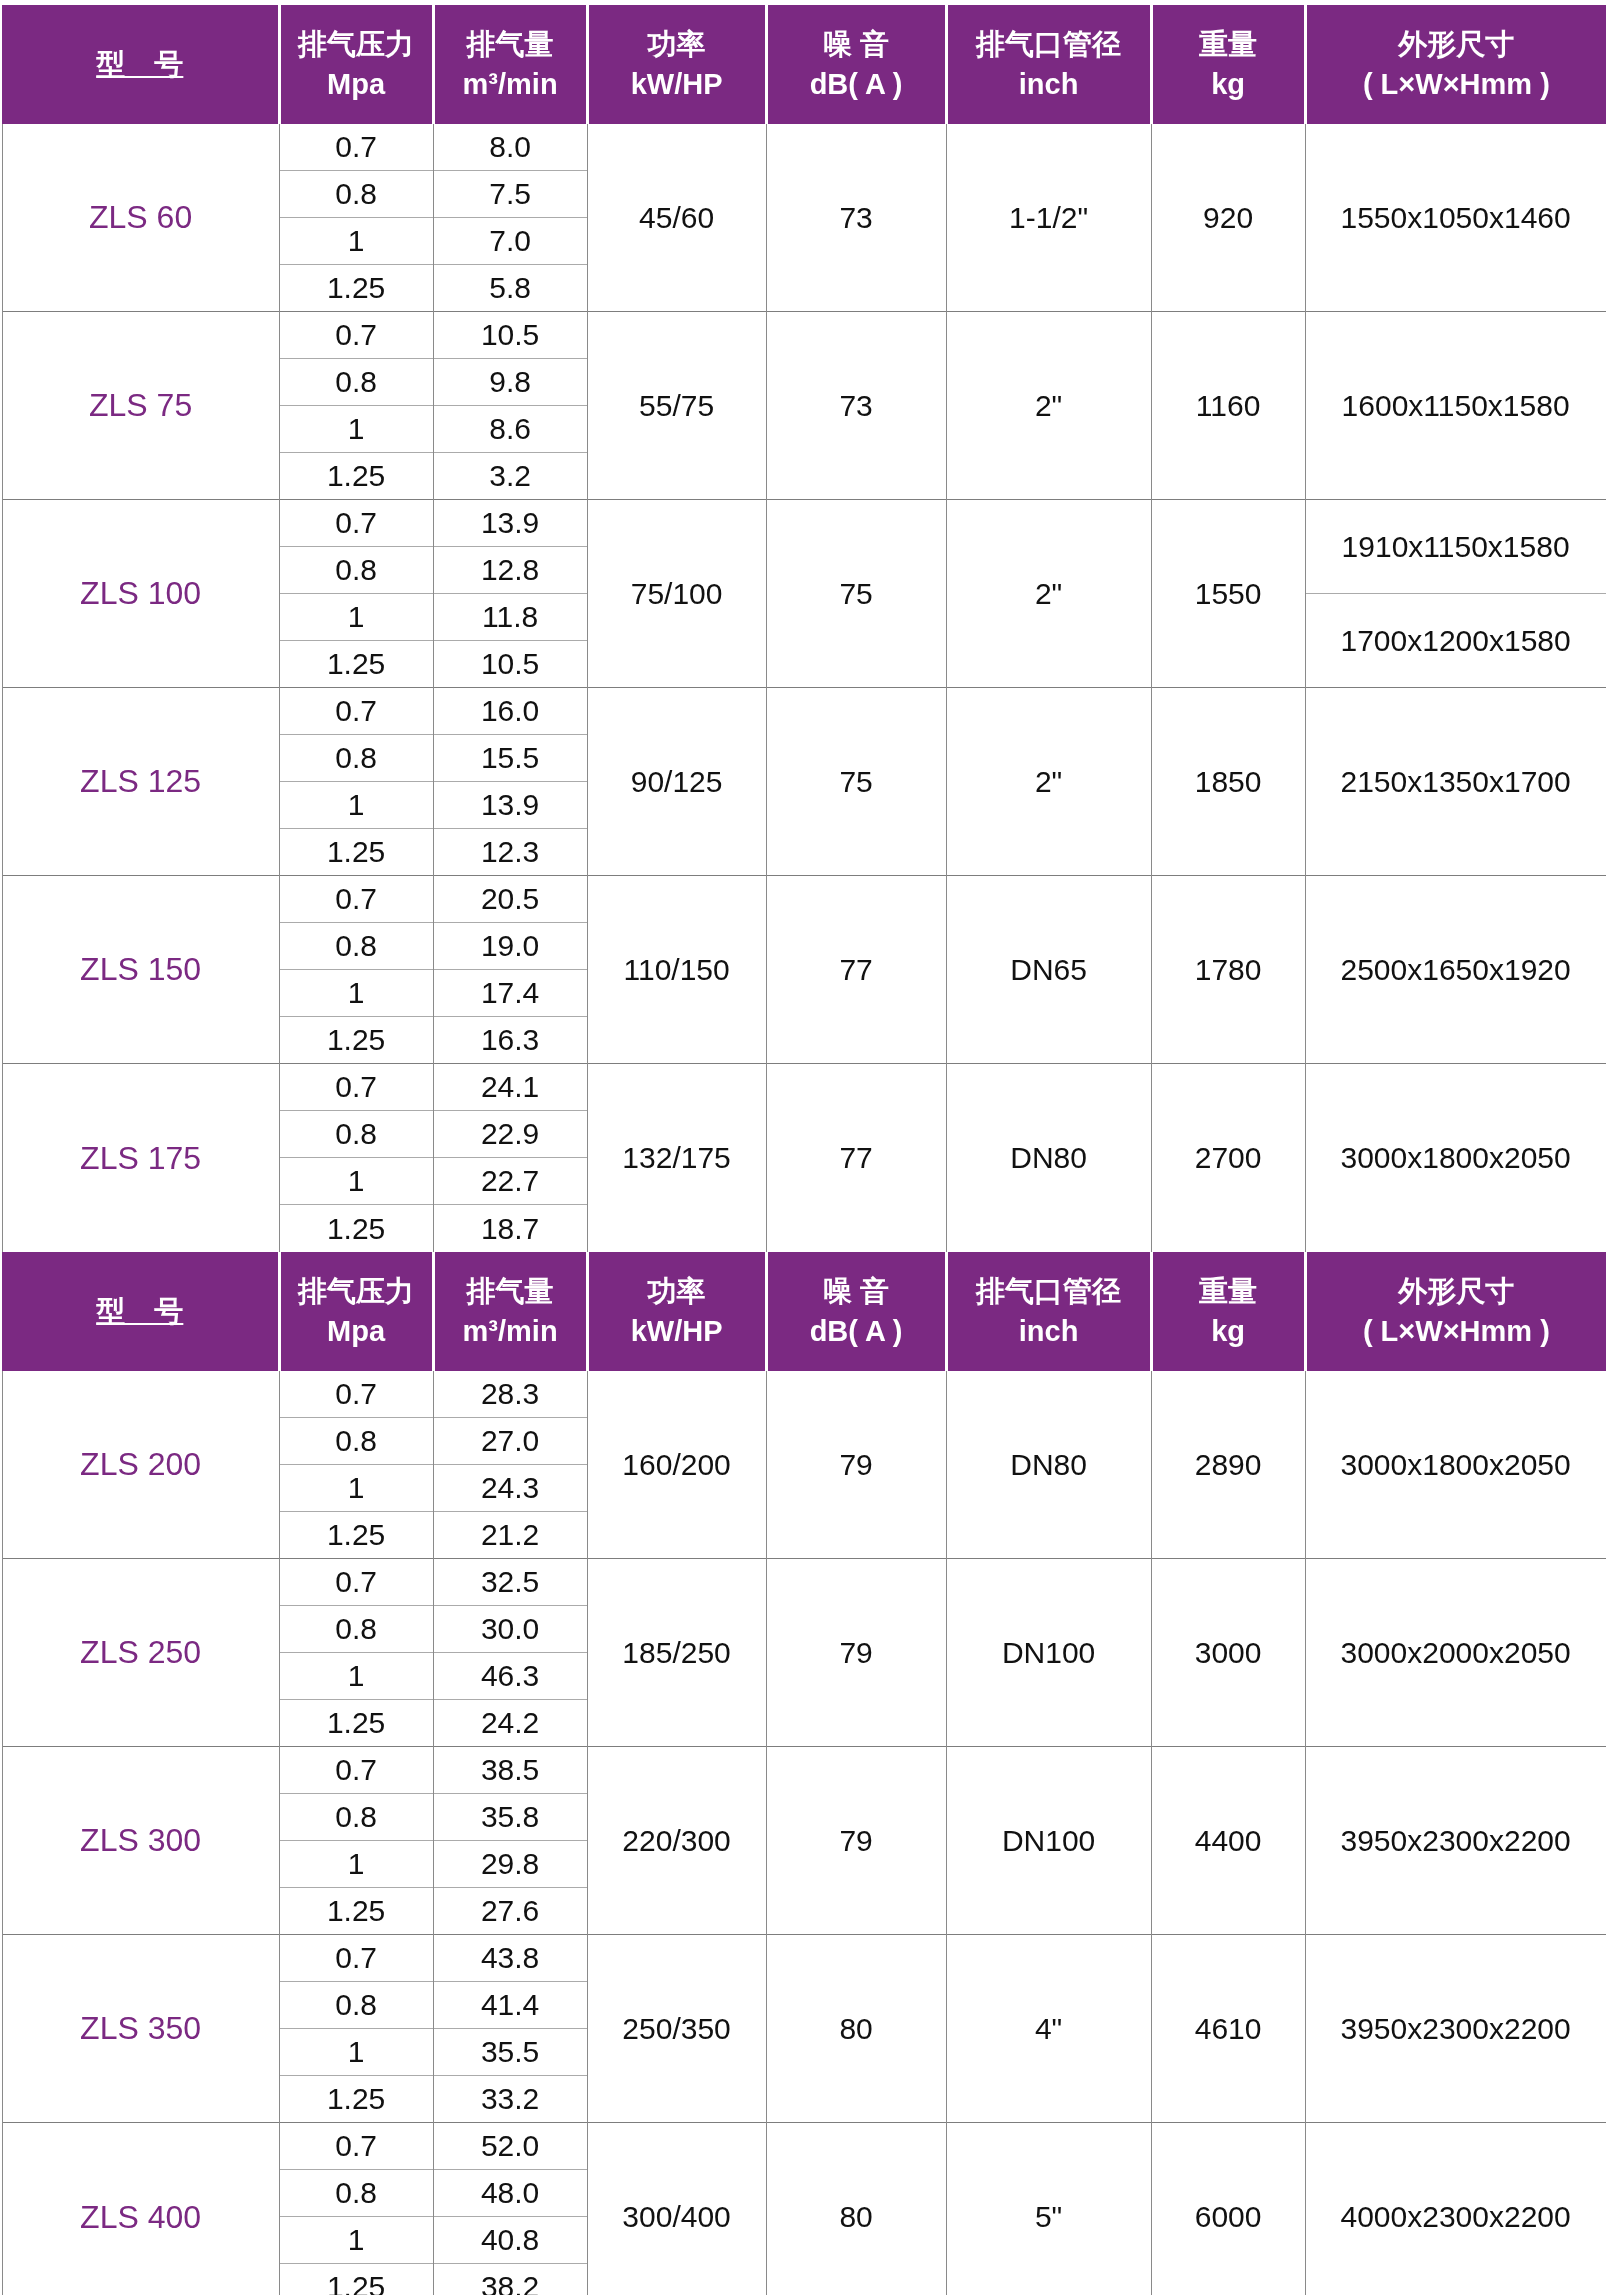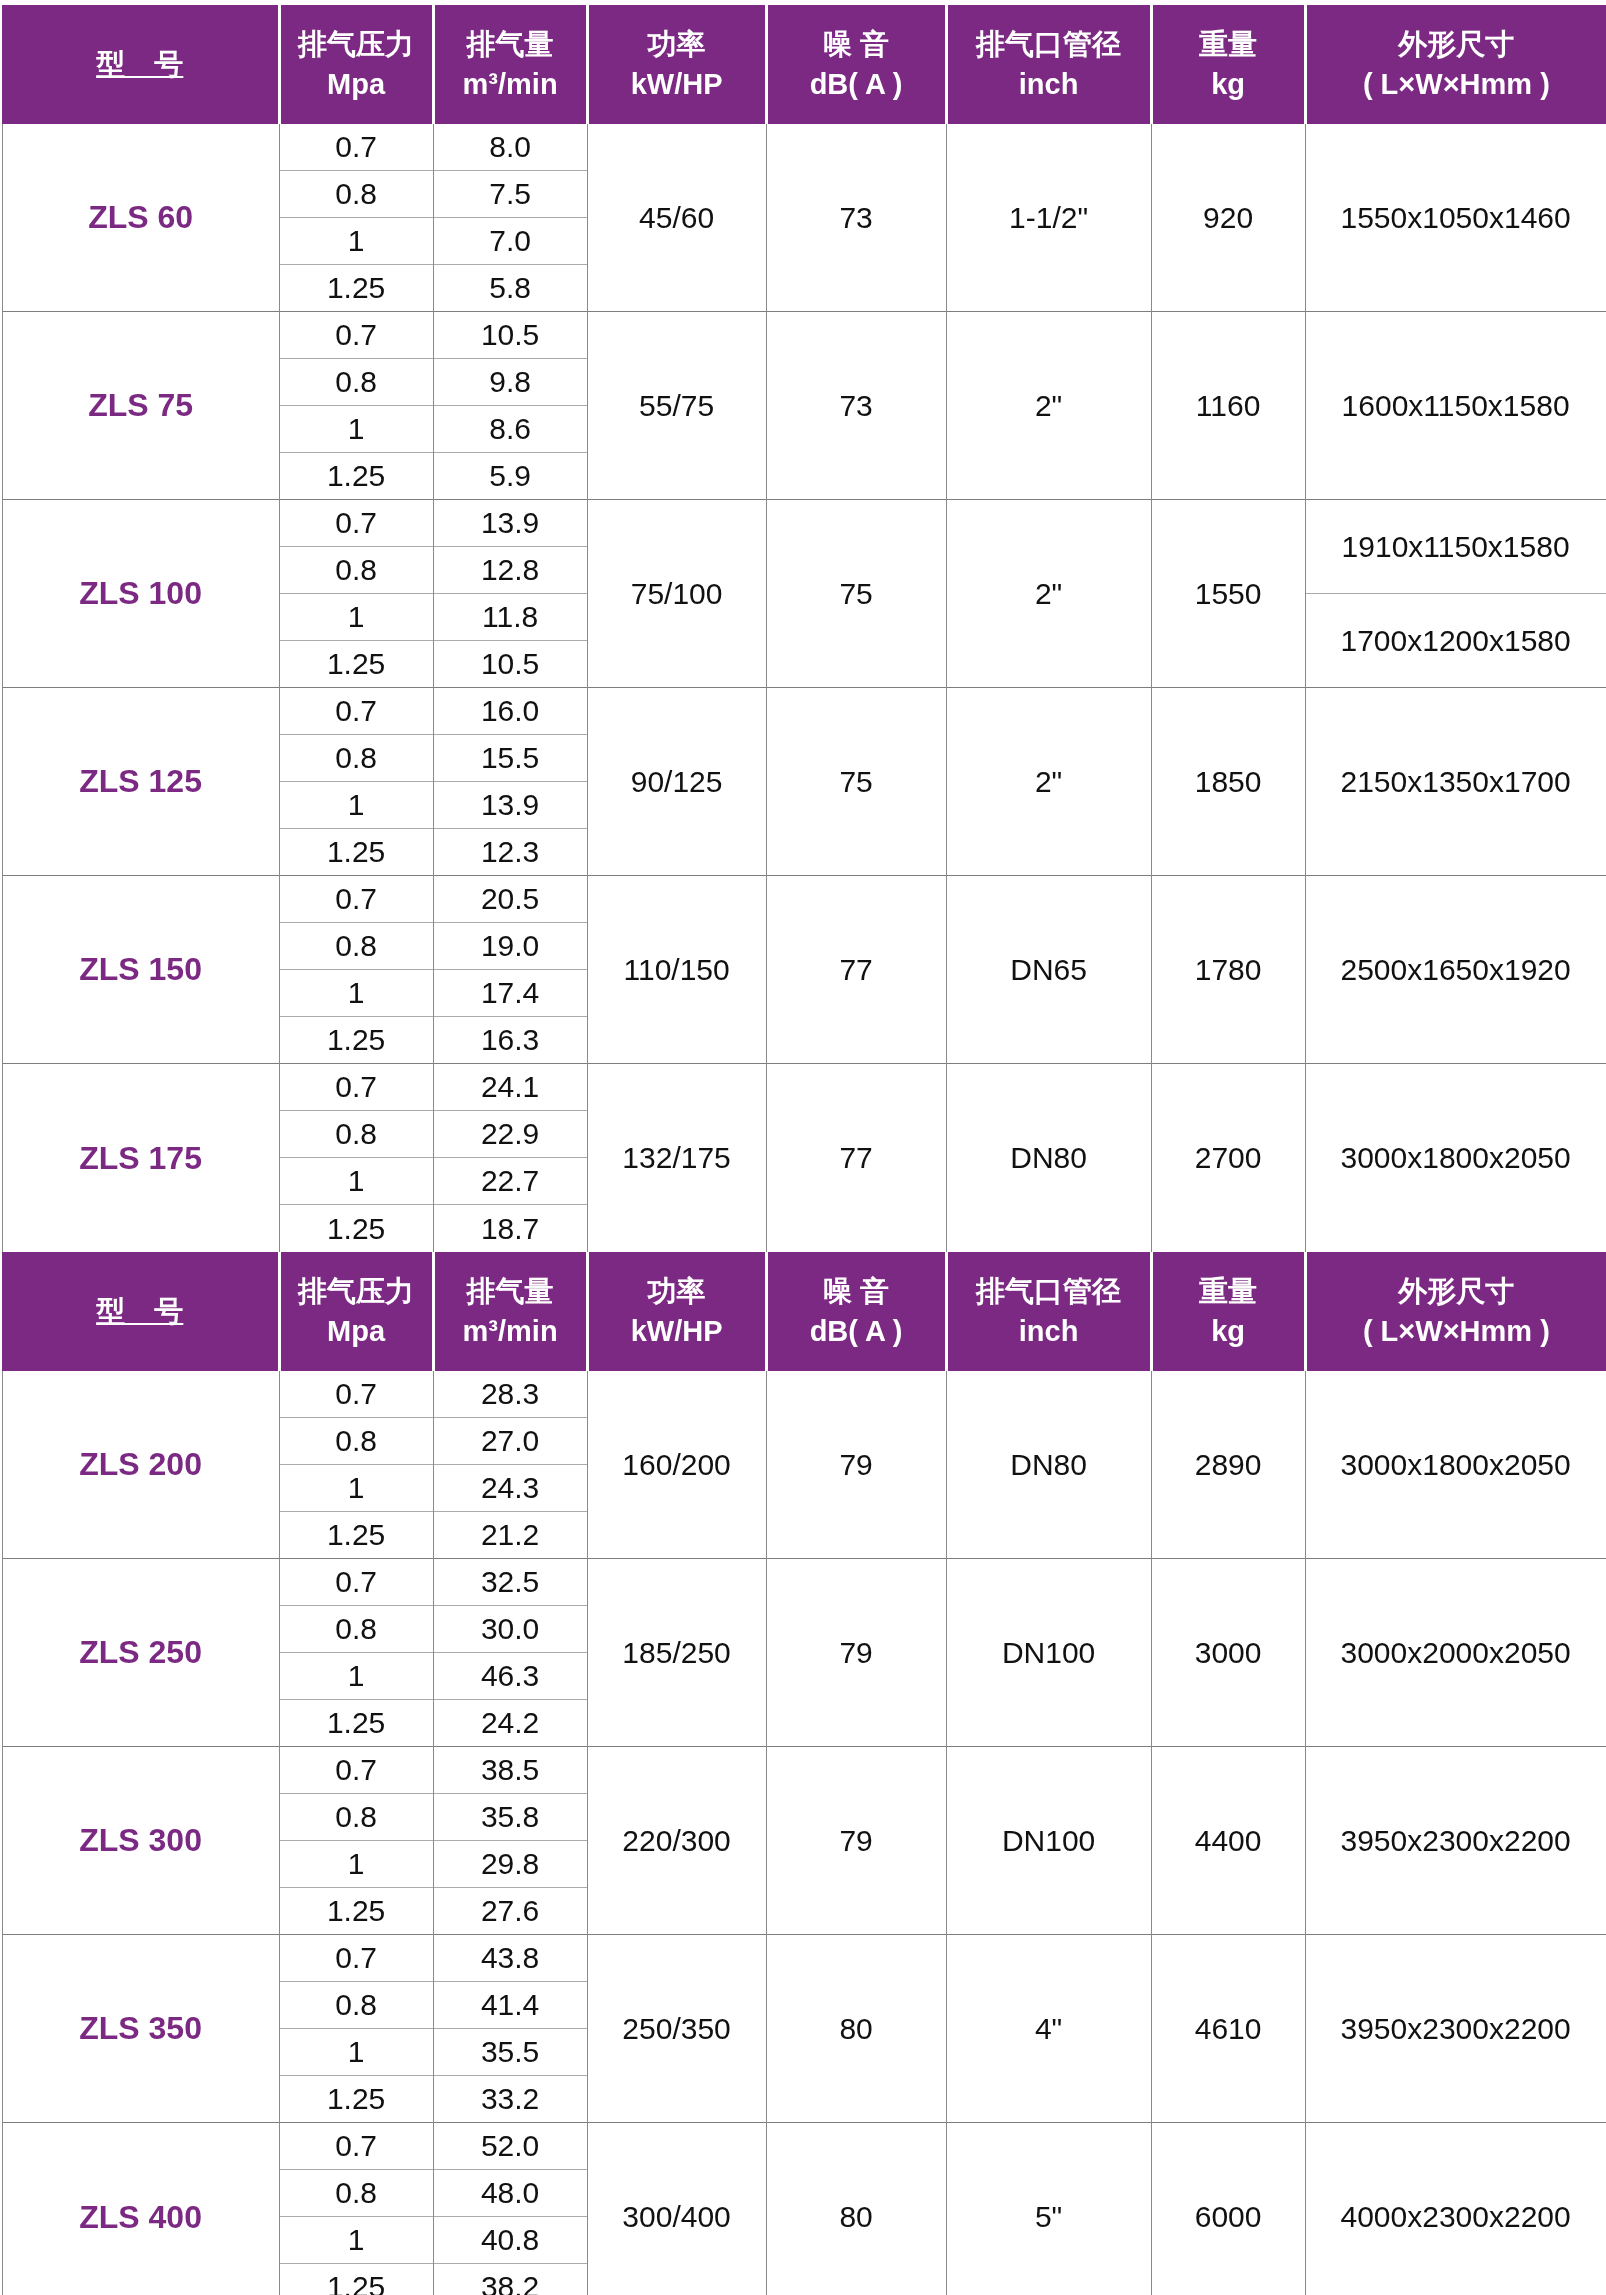--- a/index.html
+++ b/index.html
@@ -47,21 +47,21 @@
     border-top: 0.8px solid #ABABAB;
     padding: 0;
     background: #ffffff;
   }
   tr.sub-row { height: 47px; }
   tr.block-first td { border-top: 1.6px solid #7D7D7D; }
   tr.header-row + tr.block-first td { border-top: none; }
   tbody tr:last-child td { border-bottom: 1.6px solid #7D7D7D; }
   td.model-cell {
     color: #7B2982;
-    font-weight: bold;
+    font-weight: normal;
     font-size: 32px;
   }
 </style>
 </head>
 <body>
 
 <table class="spec-table">
   <colgroup>
     <col style="width:277px">
     <col style="width:154px">
@@ -141,21 +141,21 @@
       <tr class="sub-row">
         <td>0.8</td>
         <td>9.8</td>
       </tr>
       <tr class="sub-row">
         <td>1</td>
         <td>8.6</td>
       </tr>
       <tr class="sub-row">
         <td>1.25</td>
-        <td>5.9</td>
+        <td>3.2</td>
       </tr>
       <tr class="sub-row block-first">
         <td rowspan="4" class="model-cell">ZLS 100</td>
         <td>0.7</td>
         <td>13.9</td>
         <td rowspan="4">75/100</td>
         <td rowspan="4">75</td>
         <td rowspan="4">2"</td>
         <td rowspan="4">1550</td>
         <td rowspan="2">1910x1150x1580</td>

